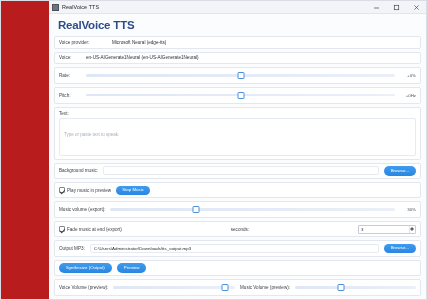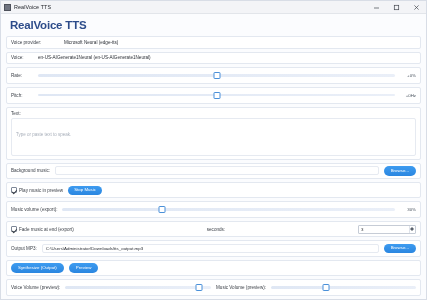--- a/index.html
+++ b/index.html
@@ -8,20 +8,21 @@
     width: 427px; height: 300px;
     overflow: hidden;
     font-family: "Liberation Sans", sans-serif;
     background: #ffffff;
   }
   .window {
     width: 427px; height: 300px;
     display: flex; flex-direction: column;
     background: #b91c1c;
     border: 1px solid #d8dde6;
+    padding-left: 48px;
   }
   
   .titlebar {
     height: 13px;
     flex: 0 0 13px;
     background: #f3f4f7;
     border-bottom: 1px solid #e2e5ea;
     display: flex; align-items: center;
     padding-left: 3px;
   }

